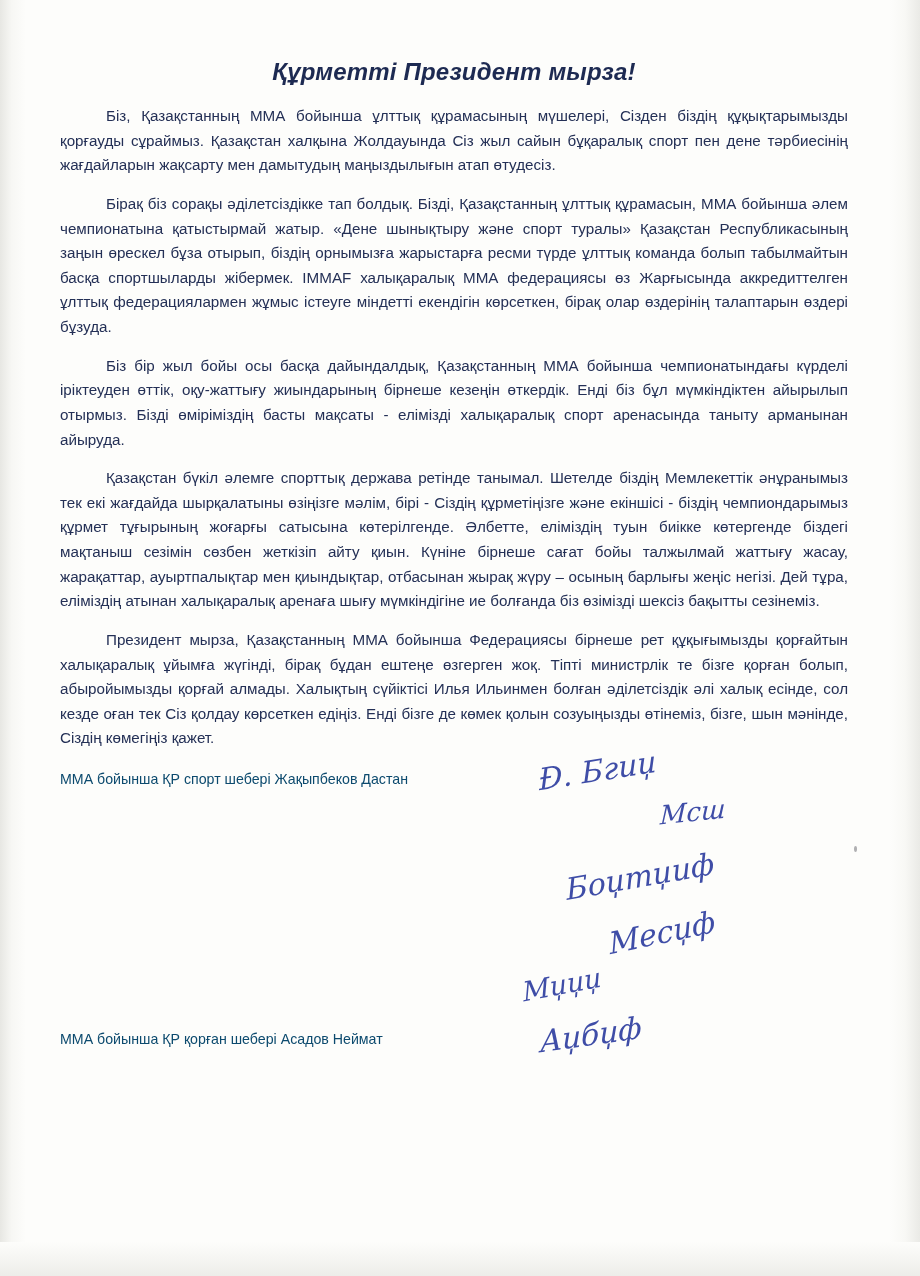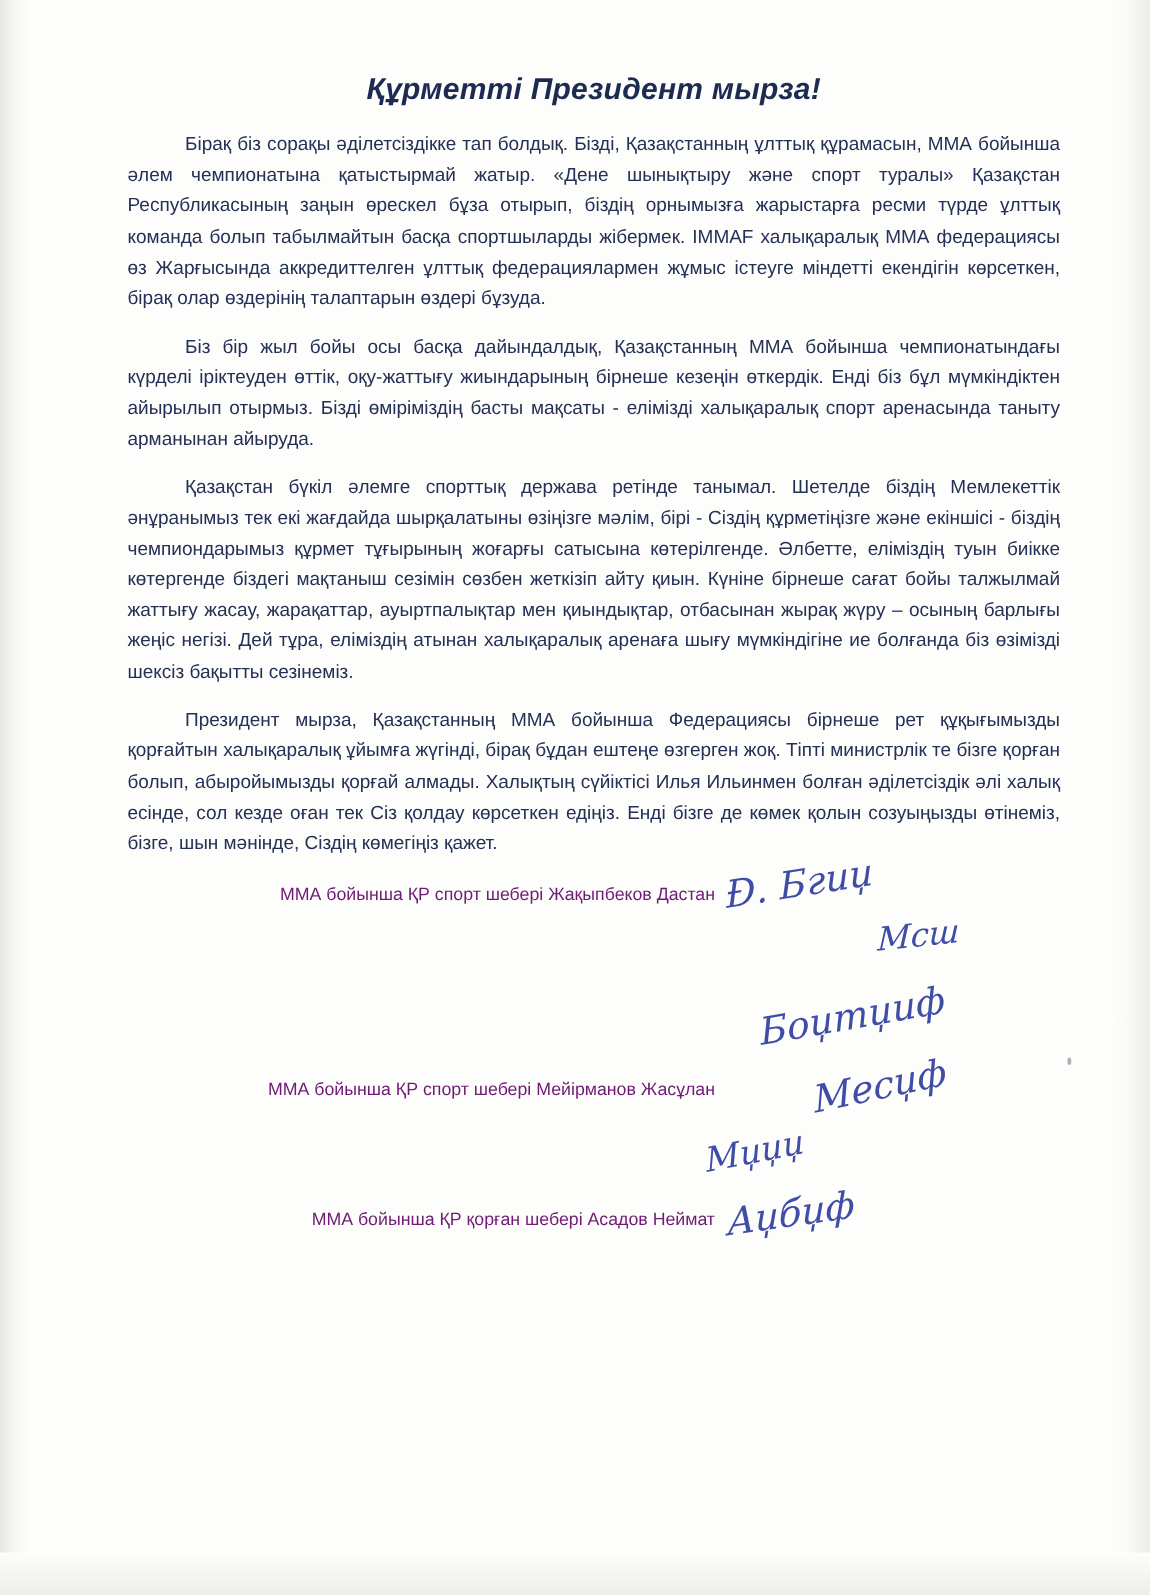--- a/index.html
+++ b/index.html
@@ -35,21 +35,21 @@
   }
   .scan-edge-bottom {
     position: absolute;
     left: 0; right: 0; bottom: 0;
     height: 34px;
     background: linear-gradient(to top, #edede9 0%, #fdfdfb 100%);
     pointer-events: none;
   }
   .content {
     position: relative;
-    padding: 40px 72px 0 102px;
+    padding: 40px 72px 0 60px;
     box-sizing: border-box;
   }
   .doc-title {
     text-align: center;
     font-size: 24px;
     font-weight: bold;
     font-style: italic;
     color: #1d2a52;
     margin: 18px 0 18px 0;
     letter-spacing: 0.2px;
@@ -68,24 +68,23 @@
     position: relative;
   }
   .sig-row {
     position: relative;
     min-height: 40px;
     margin-bottom: 12px;
   }
   .sig-name {
     font-size: 14.2px;
     line-height: 1.42;
-    color: #701a75;
+    color: #0c4a6e;
     max-width: 470px;
     display: block;
-    text-align: right;
   }
   .sig-mark {
     position: absolute;
     color: #2f3fa0;
     font-family: "DejaVu Serif", serif;
     font-style: italic;
     font-size: 30px;
     opacity: 0.92;
     transform: rotate(-8deg);
     white-space: nowrap;
@@ -113,20 +112,21 @@
 
 <div class="page">
   <div class="scan-edge-left"></div>
   <div class="scan-edge-right"></div>
   <div class="scan-edge-bottom"></div>
   <div class="ink-dot"></div>
 
   <div class="content">
     <h1 class="doc-title">Құрметті Президент мырза!</h1>
 
+    <p class="para">Біз, Қазақстанның ММА бойынша ұлттық құрамасының мүшелері, Сізден біздің құқықтарымызды қорғауды сұраймыз. Қазақстан халқына Жолдауында Сіз жыл сайын бұқаралық спорт пен дене тәрбиесінің жағдайларын жақсарту мен дамытудың маңыздылығын атап өтудесіз.</p>
     <p class="para">Бірақ біз сорақы әділетсіздікке тап болдық. Бізді, Қазақстанның ұлттық құрамасын, ММА бойынша әлем чемпионатына қатыстырмай жатыр. «Дене шынықтыру және спорт туралы» Қазақстан Республикасының заңын өрескел бұза отырып, біздің орнымызға жарыстарға ресми түрде ұлттық команда болып табылмайтын басқа спортшыларды жібермек. IMMAF халықаралық ММА федерациясы өз Жарғысында аккредиттелген ұлттық федерациялармен жұмыс істеуге міндетті екендігін көрсеткен, бірақ олар өздерінің талаптарын өздері бұзуда.</p>
     <p class="para">Біз бір жыл бойы осы басқа дайындалдық, Қазақстанның ММА бойынша чемпионатындағы күрделі іріктеуден өттік, оқу-жаттығу жиындарының бірнеше кезеңін өткердік. Енді біз бұл мүмкіндіктен айырылып отырмыз. Бізді өміріміздің басты мақсаты - елімізді халықаралық спорт аренасында таныту арманынан айыруда.</p>
     <p class="para">Қазақстан бүкіл әлемге спорттық держава ретінде танымал. Шетелде біздің Мемлекеттік әнұранымыз тек екі жағдайда шырқалатыны өзіңізге мәлім, бірі - Сіздің құрметіңізге және екіншісі - біздің чемпиондарымыз құрмет тұғырының жоғарғы сатысына көтерілгенде. Әлбетте, еліміздің туын биікке көтергенде біздегі мақтаныш сезімін сөзбен жеткізіп айту қиын. Күніне бірнеше сағат бойы талжылмай жаттығу жасау, жарақаттар, ауыртпалықтар мен қиындықтар, отбасынан жырақ жүру – осының барлығы жеңіс негізі. Дей тұра, еліміздің атынан халықаралық аренаға шығу мүмкіндігіне ие болғанда біз өзімізді шексіз бақытты сезінеміз.</p>
     <p class="para">Президент мырза, Қазақстанның ММА бойынша Федерациясы бірнеше рет құқығымызды қорғайтын халықаралық ұйымға жүгінді, бірақ бұдан ештеңе өзгерген жоқ. Тіпті министрлік те бізге қорған болып, абыройымызды қорғай алмады. Халықтың сүйіктісі Илья Ильинмен болған әділетсіздік әлі халық есінде, сол кезде оған тек Сіз қолдау көрсеткен едіңіз. Енді бізге де көмек қолын созуыңызды өтінеміз, бізге, шын мәнінде, Сіздің көмегіңіз қажет.</p>
 
     <div class="signatures">
 
       <div class="sig-row">
         <span class="sig-name">ММА бойынша ҚР спорт шебері Жақыпбеков Дастан</span>
         <span class="sig-mark s0">Ɖ. Бгиџ</span>
@@ -134,21 +134,20 @@
 
       <div class="sig-row">
         <span class="sig-mark s1">Мсш</span>
       </div>
 
       <div class="sig-row">
         <span class="sig-mark s2">Боџтџиф</span>
       </div>
 
       <div class="sig-row">
-        <span class="sig-name">ММА бойынша ҚР спорт шебері Мейірманов Жасұлан</span>
         <span class="sig-mark s3">Месџф</span>
       </div>
 
       <div class="sig-row">
         <span class="sig-mark s4">Мџџџ</span>
       </div>
 
       <div class="sig-row">
         <span class="sig-name">ММА бойынша ҚР қорған шебері Асадов Неймат</span>
         <span class="sig-mark s5">Aџбџф</span>

